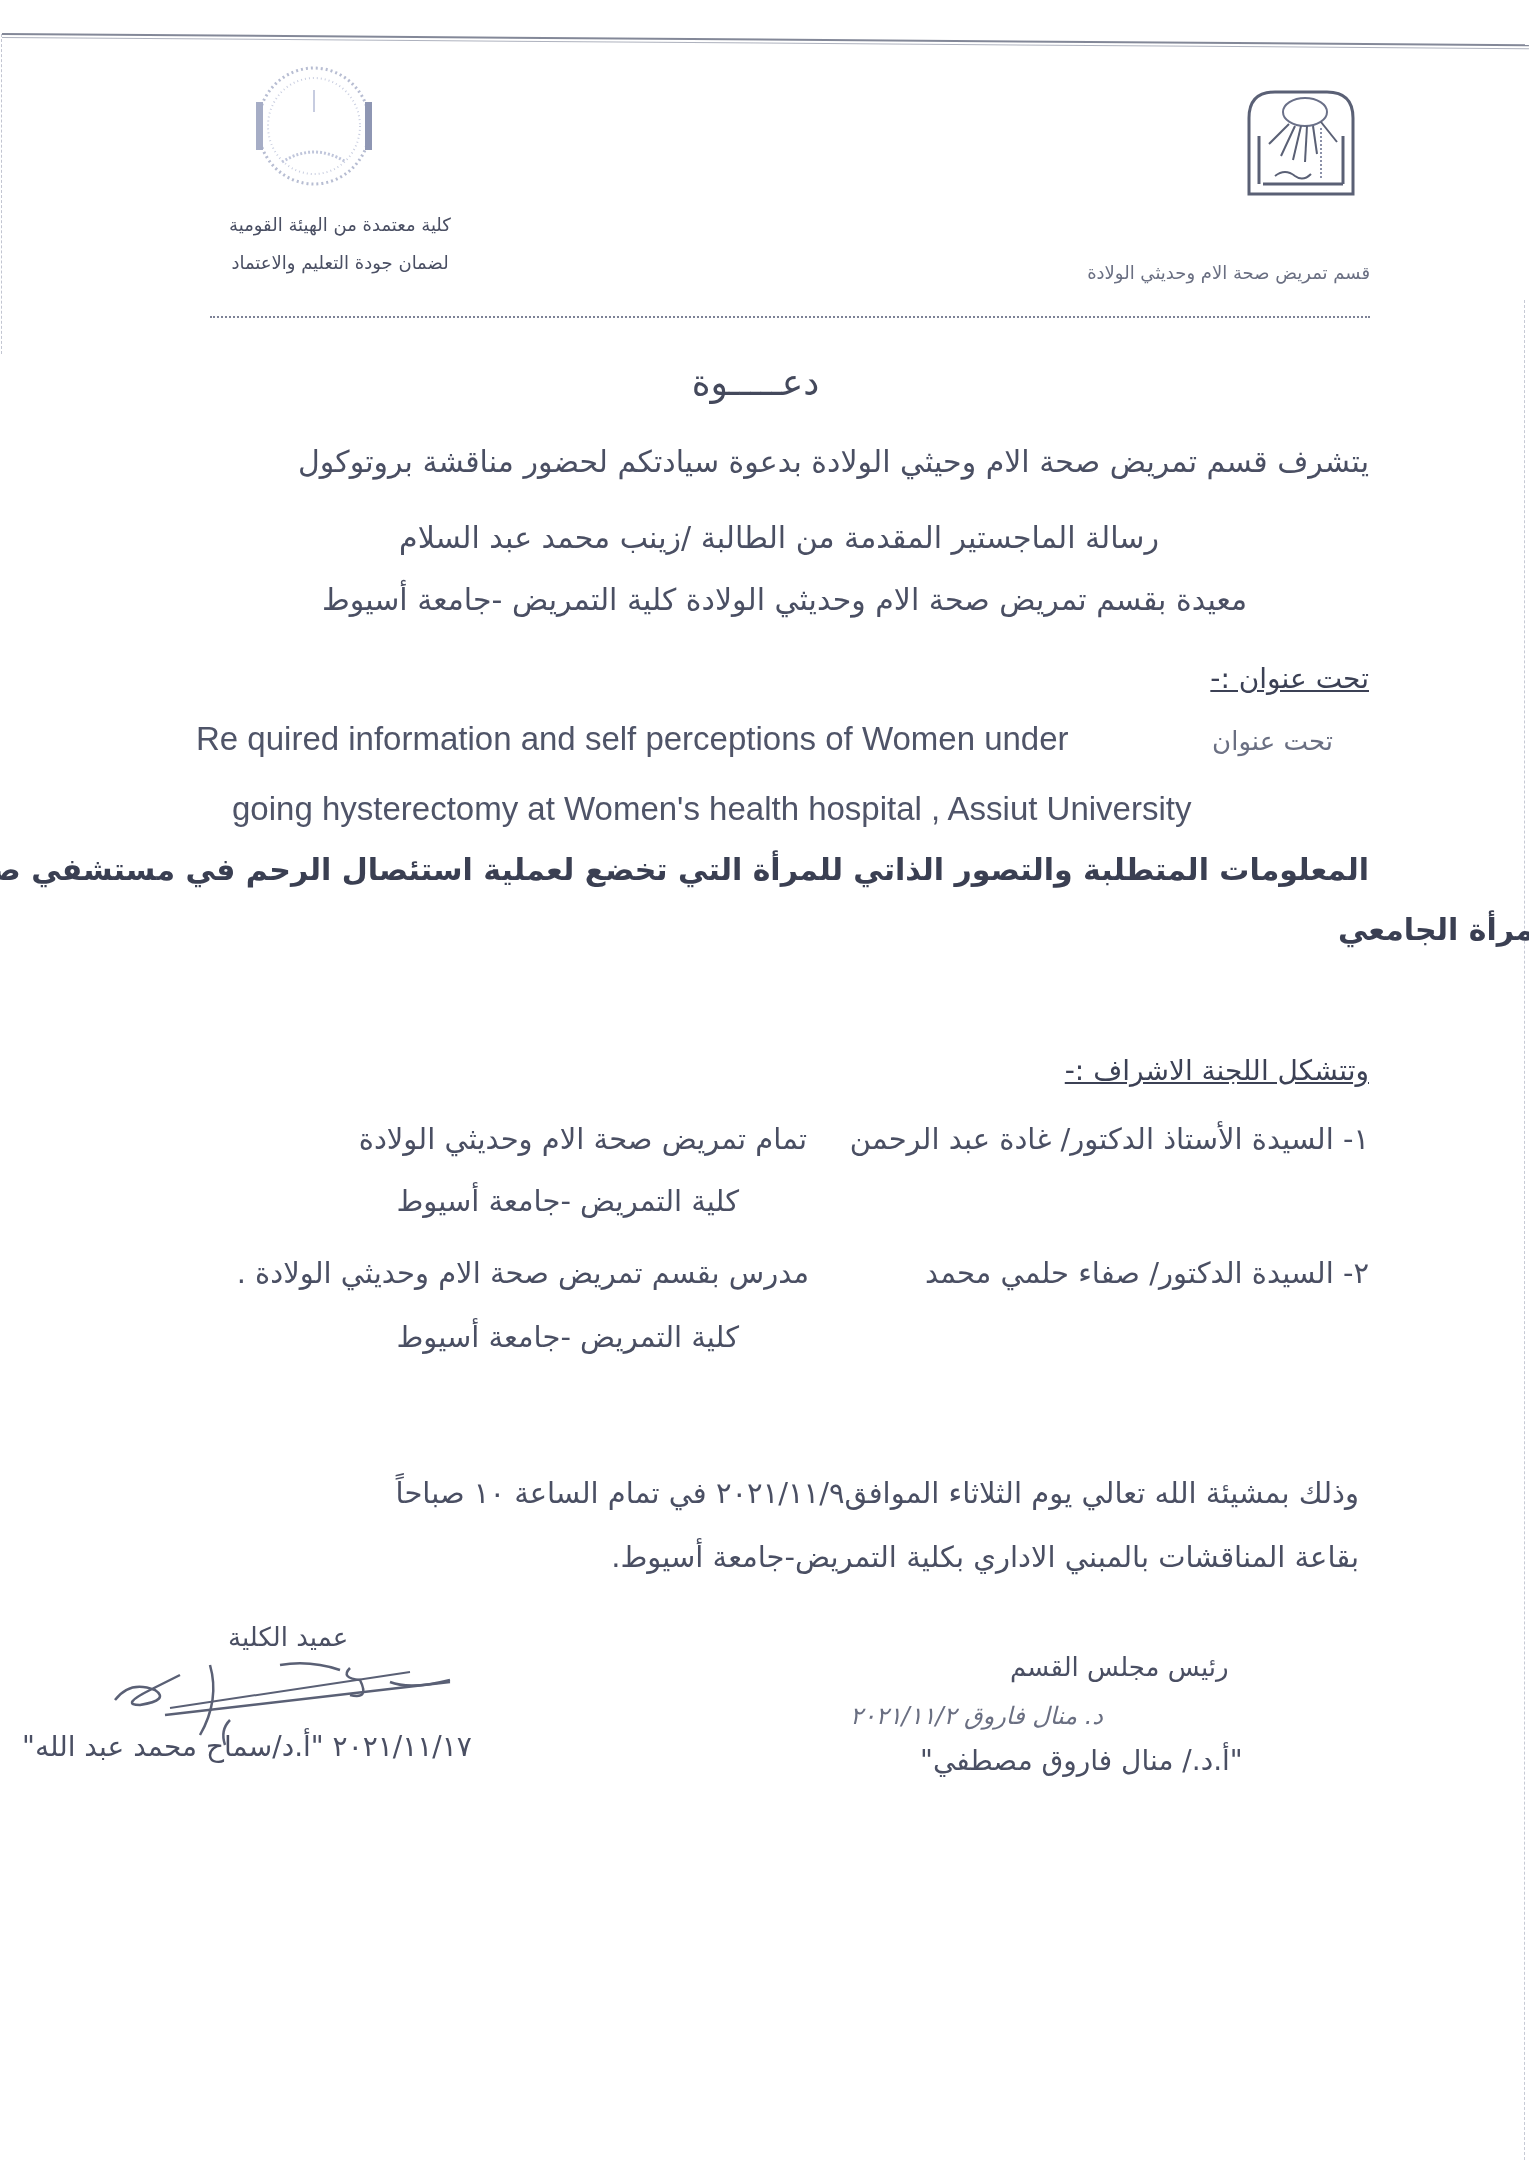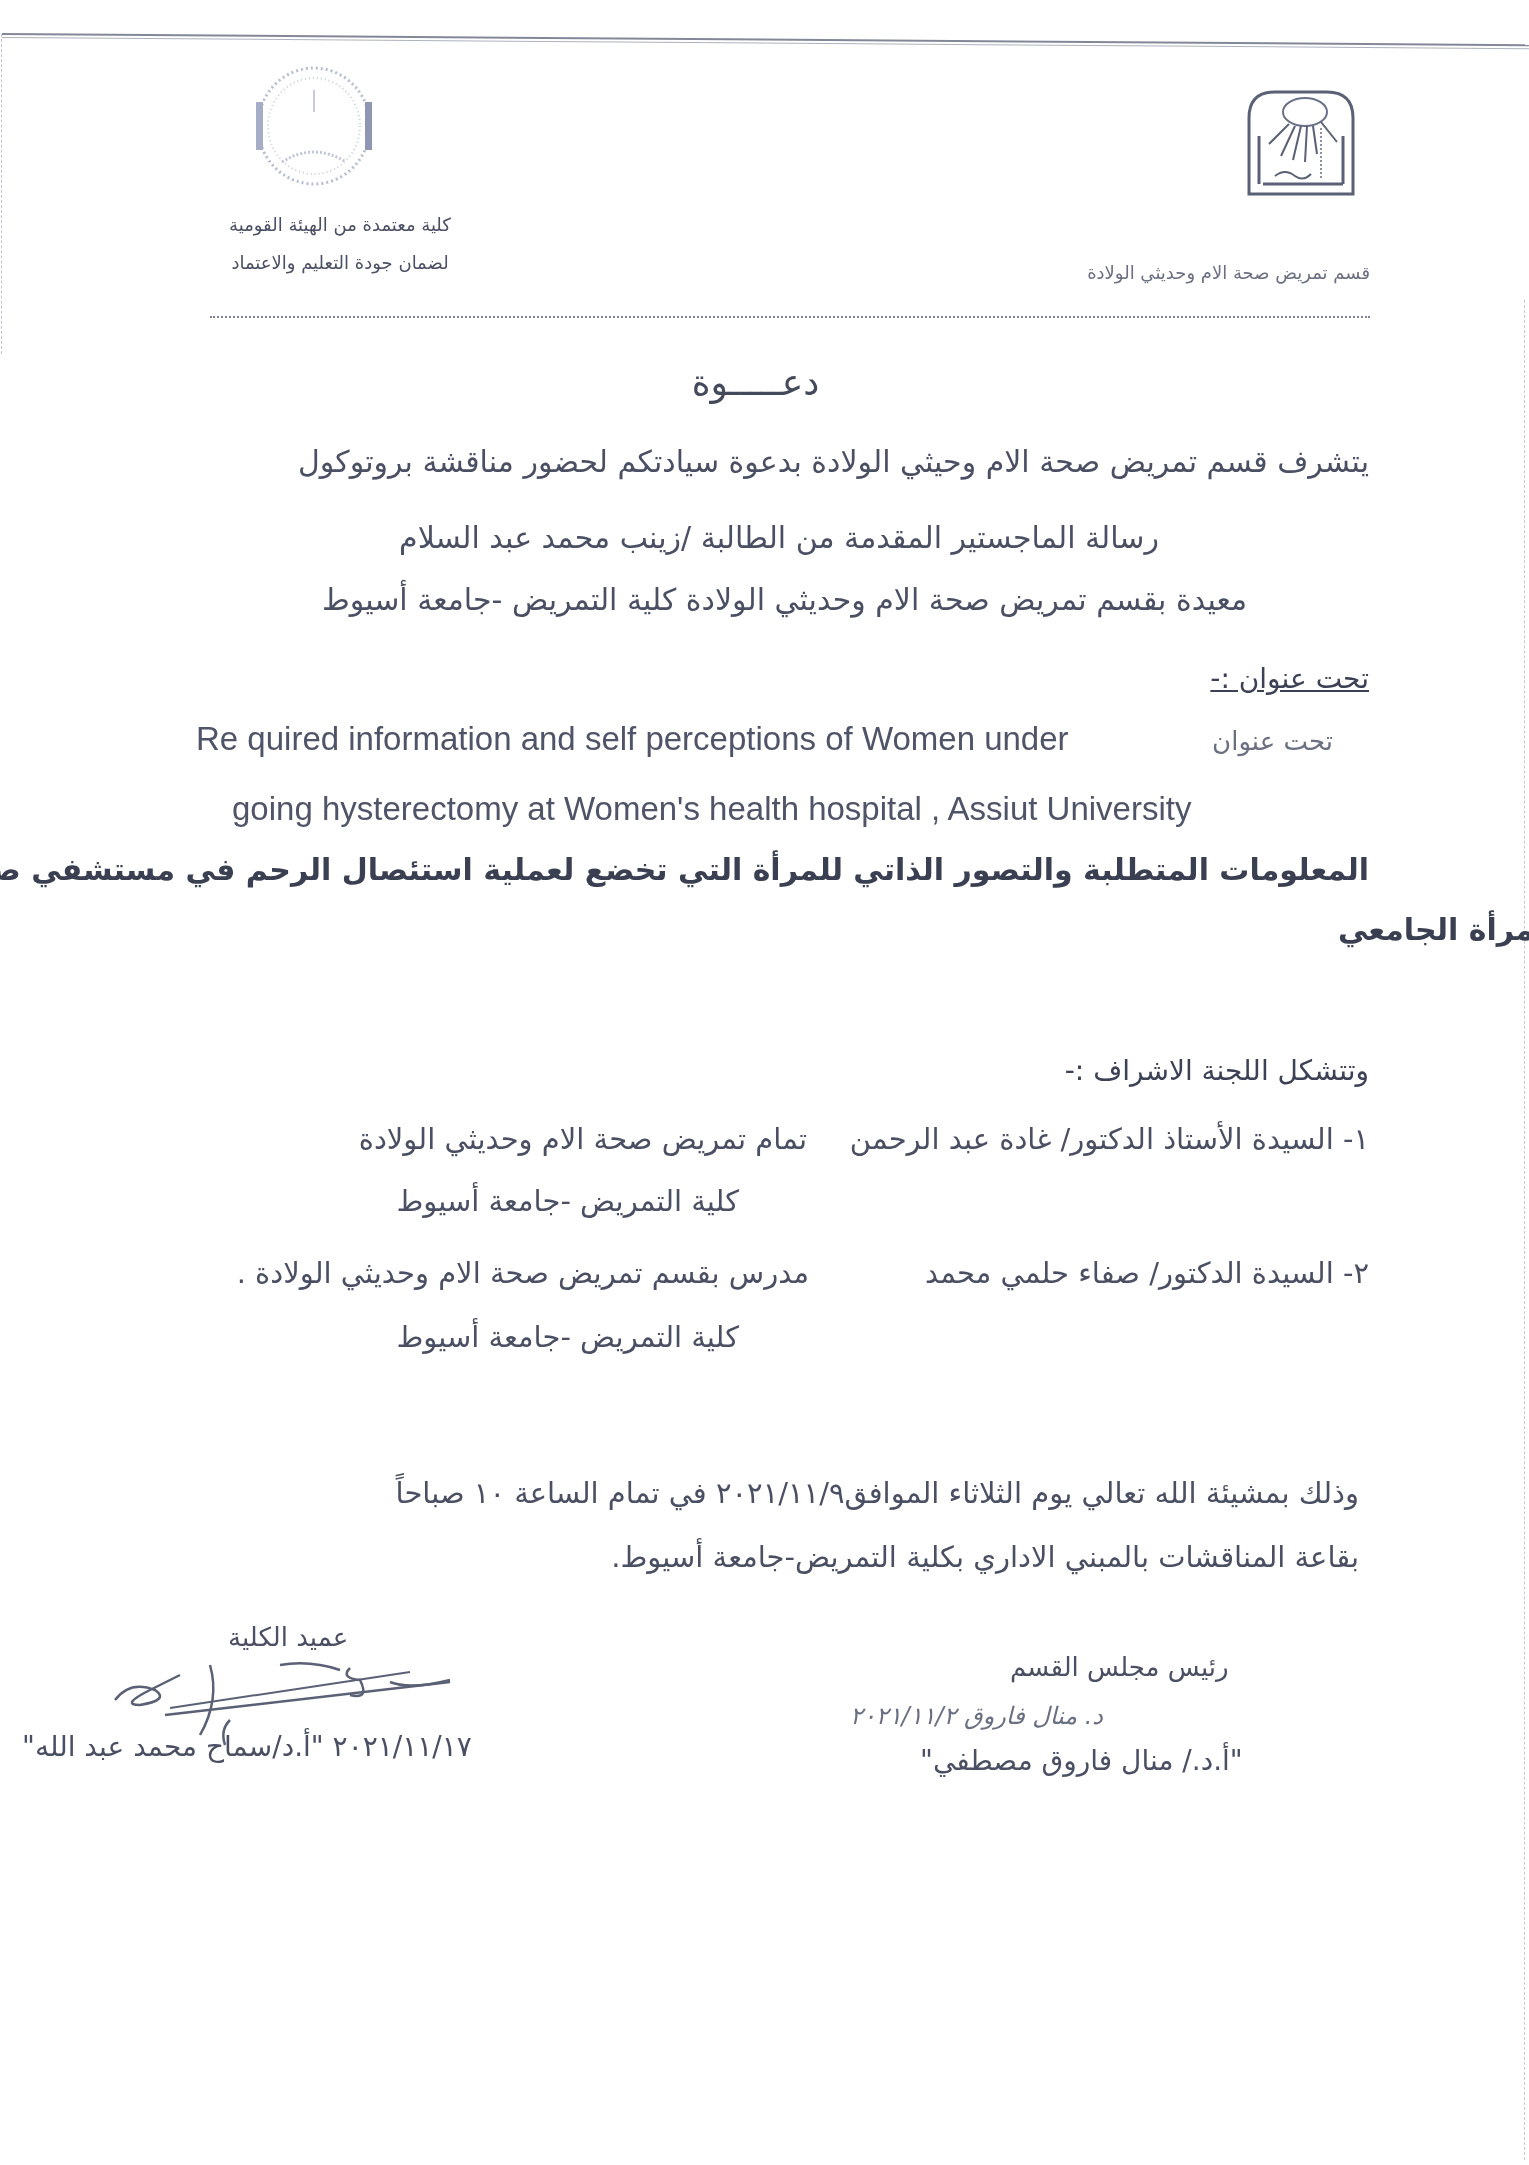--- a/index.html
+++ b/index.html
@@ -158,20 +158,21 @@
       white-space: nowrap;
     }
     .at1 { right: 160px; top: 852px; }
     .at2 { left: 0; width: 1529px; top: 912px; text-align: right; padding-left: 28px; }
 
     .committee-label {
       position: absolute;
       right: 160px;
       top: 1054px;
       font-size: 28px;
+      text-decoration: underline;
       color: #3c4155;
       margin-left: 31px;
     }
 
     .member {
       position: absolute;
       font-size: 29px;
       color: #4a4f63;
       white-space: nowrap;
     }

